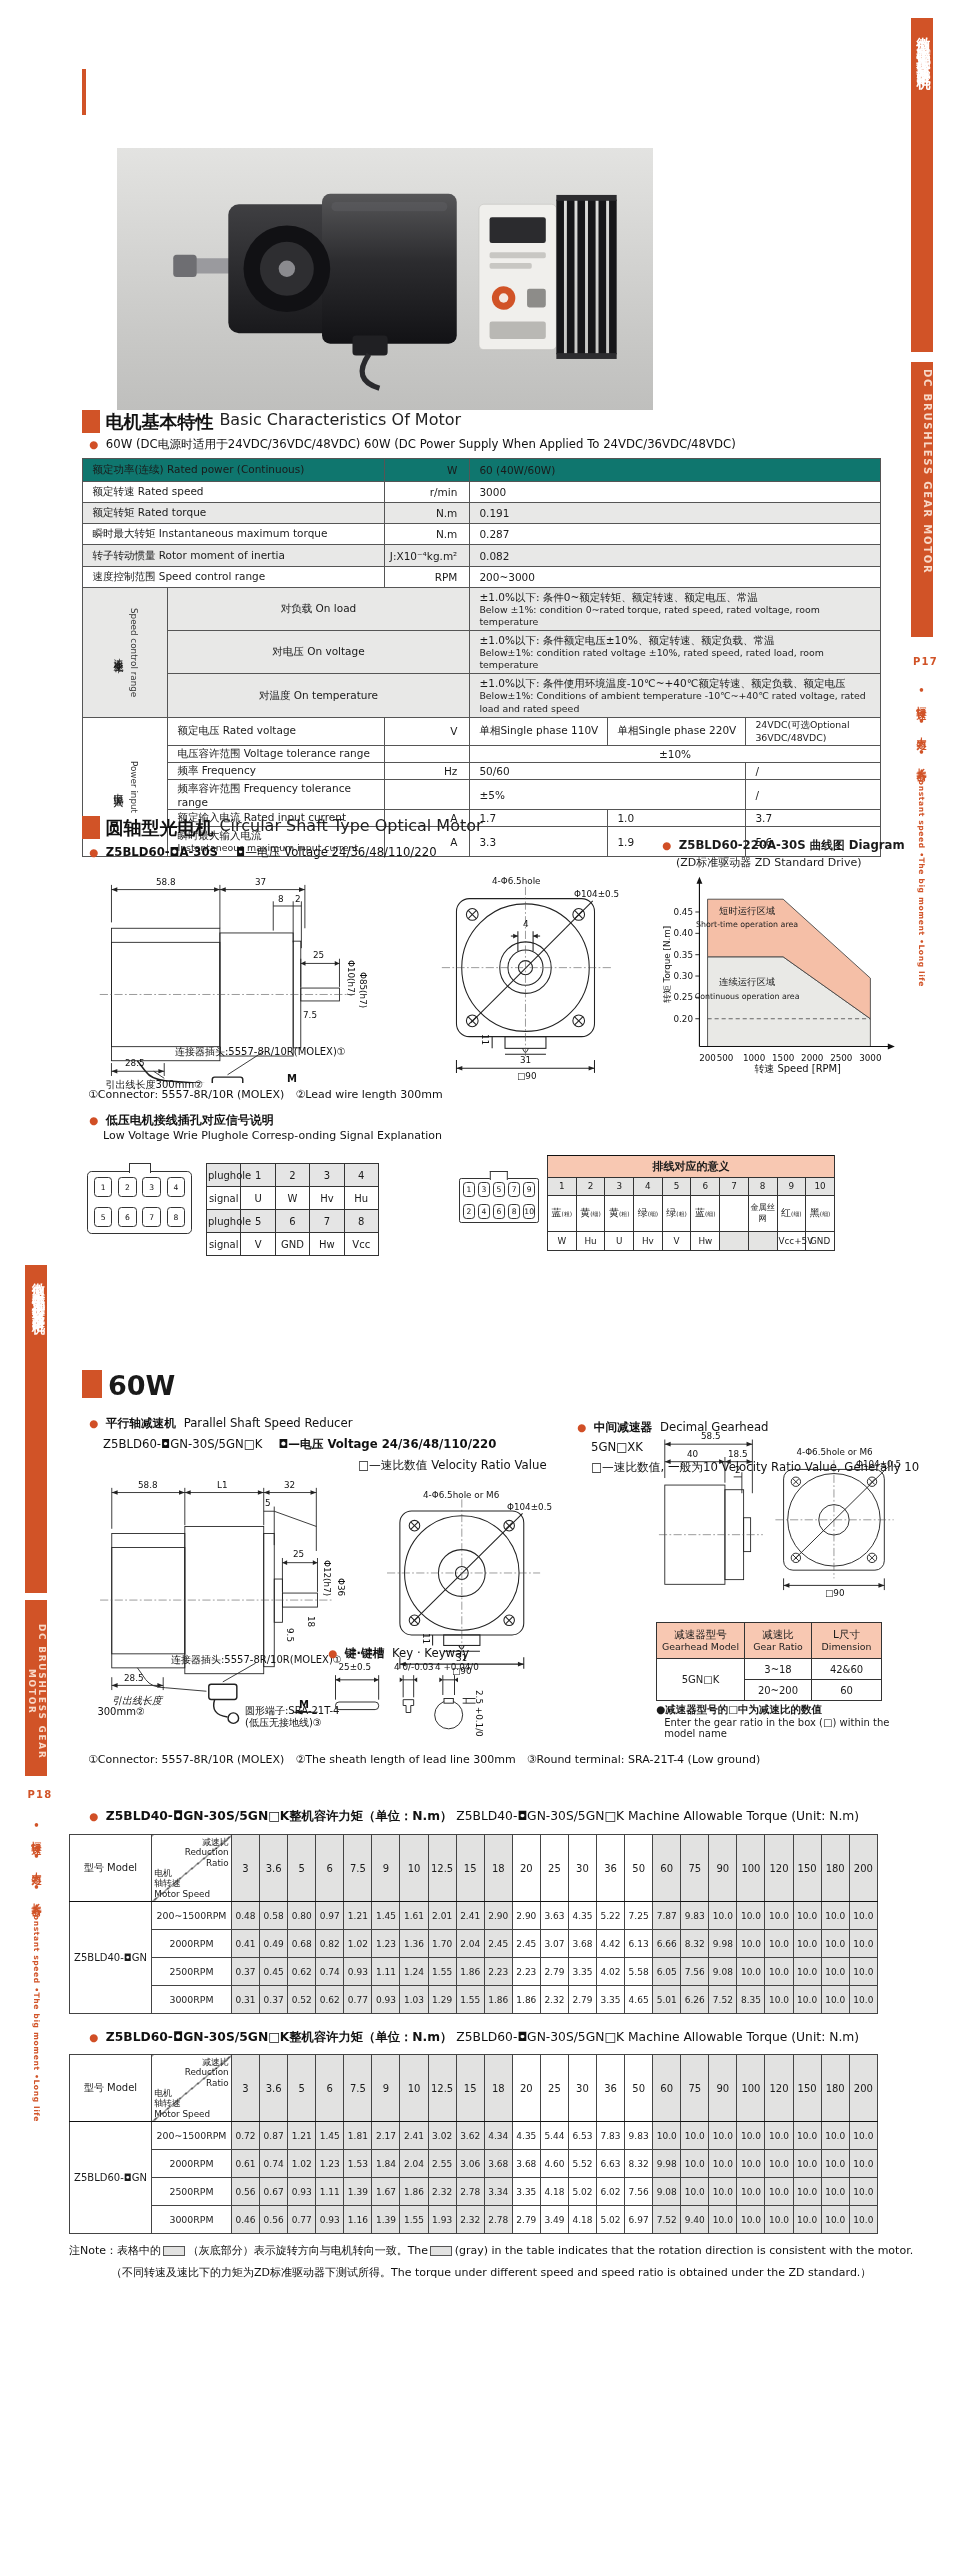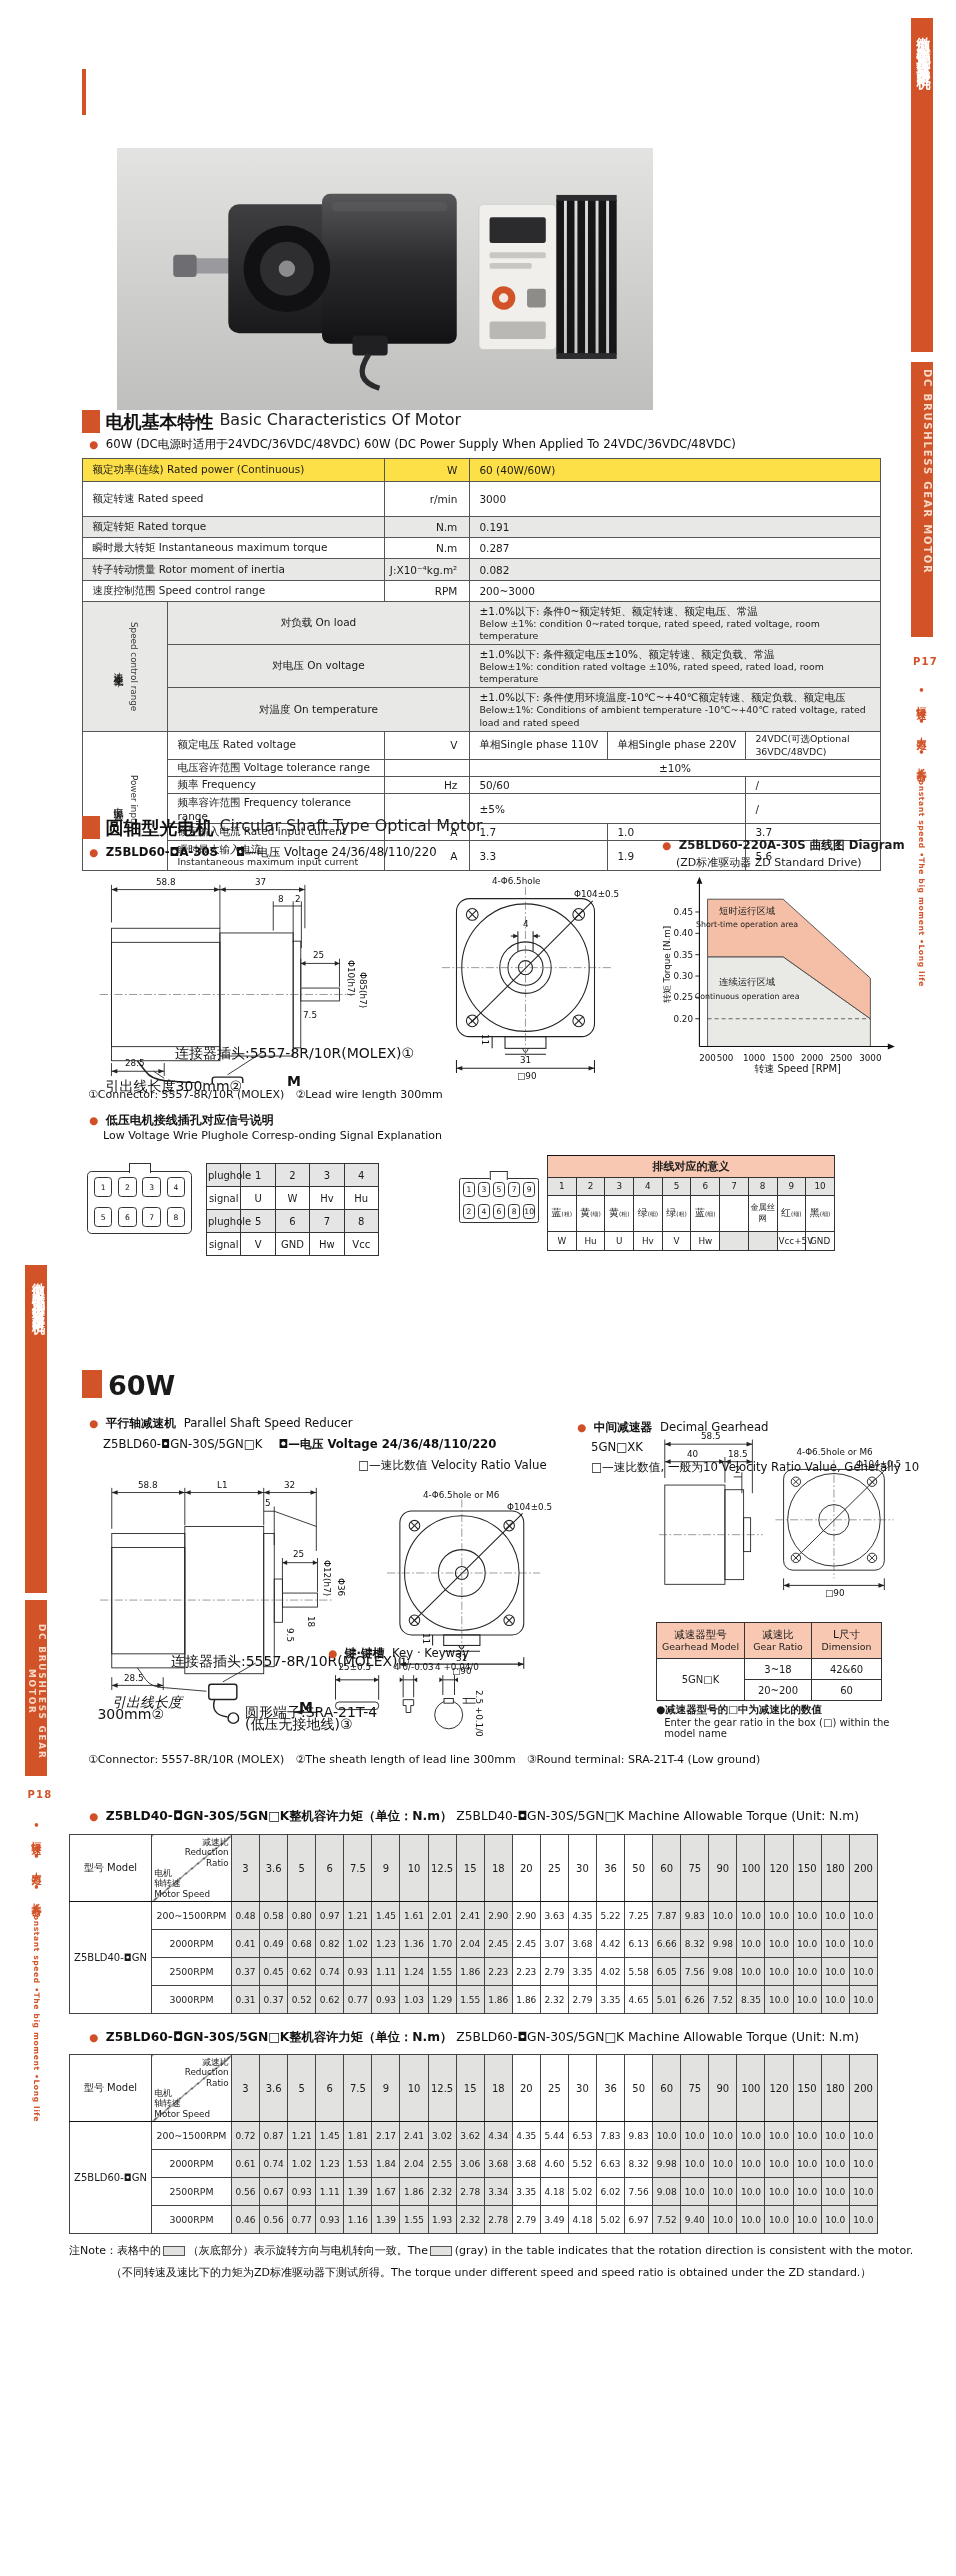--- a/index.html
+++ b/index.html
@@ -33,37 +33,37 @@
 
   
   .photo{background:linear-gradient(180deg,#e3e3e1,#c9c9c7 70%,#bfbfbd);}
 
   
   table.bt{border-collapse:collapse;table-layout:fixed;width:796px;border-top:1.8px solid #1a1a1a;border-bottom:1.8px solid #1a1a1a;}
   table.bt td{border:0.6px solid #555;font-size:10.5px;padding:1.2px 4.7px;vertical-align:middle;}
   table.bt td.lab{text-align:left;padding-left:9.4px;}
   table.bt td.unit{text-align:right;padding-right:11.7px;}
   table.bt td.val{text-align:left;padding-left:9.4px;}
-  tr.pink td{background:#fde047;}
+  tr.pink td{background:#0f766e;}
   tr.grow td{background:#e8e8e7;}
   td.sgbg{background:#e8e8e7;}
   .vcell{display:flex;justify-content:center;align-items:center;gap:4.1px;}
   .vcell .c{writing-mode:vertical-rl;text-orientation:upright;font-size:10px;letter-spacing:1.2px;}
   .vcell .e{writing-mode:vertical-rl;font-size:8.8px;color:#333;}
   .l1,.l2{display:block;line-height:1.35;}
   .l2{font-size:9.4px;color:#222;}
   td.ctr{text-align:center;}
   tr.thick td{border-top:1.8px solid #1a1a1a;}
 
   
   .draw{position:absolute;}
   .draw svg{position:absolute;left:0;top:0;}
   .dim{position:absolute;font-size:8.8px;color:#111;white-space:nowrap;}
   .dimv{position:absolute;font-size:8.8px;color:#111;writing-mode:vertical-rl;white-space:nowrap;}
-  .dlabel{position:absolute;font-size:14px;color:#111;white-space:nowrap;}
+  .dlabel{position:absolute;font-size:10px;color:#111;white-space:nowrap;}
 
   
   .sig-title-zh{font-size:12px;font-weight:bold;color:#111;}
   .sig-title-en{font-size:11px;color:#111;}
   table.lv{border-collapse:collapse;table-layout:fixed;}
   table.lv td{border:1.2px solid #333;text-align:center;font-size:10px;height:20px;}
   table.lv tr.g td{background:#e5e5e5;}
   table.hv{border-collapse:collapse;table-layout:fixed;width:288px;}
   table.hv td{border:0.6px solid #333;text-align:center;font-size:8.8px;}
   table.hv td.band{background:#f8c8b2;font-size:11px;font-weight:bold;height:19px;border-top:1.8px solid #111;}
@@ -196,21 +196,21 @@
         <col style="width:138px">
         <col style="width:138px">
         <col style="width:135px">
       </colgroup>
     <tbody>
         <tr class="pink" style="height:23.4px">
           <td class="lab" colspan="2">额定功率(连续) Rated power (Continuous)</td>
           <td class="unit">W</td>
           <td class="val" colspan="3">60 (40W/60W)</td>
         </tr>
-    <tr style="height:35px">
+    <tr style="height:21px">
           <td class="lab" colspan="2">额定转速 Rated speed</td>
           <td class="unit">r/min</td>
           <td class="val" colspan="3">3000</td>
         </tr>
     <tr class="grow" style="height:21px">
           <td class="lab" colspan="2">额定转矩 Rated torque</td>
           <td class="unit">N.m</td>
           <td class="val" colspan="3">0.191</td>
         </tr>
     <tr style="height:21px">

